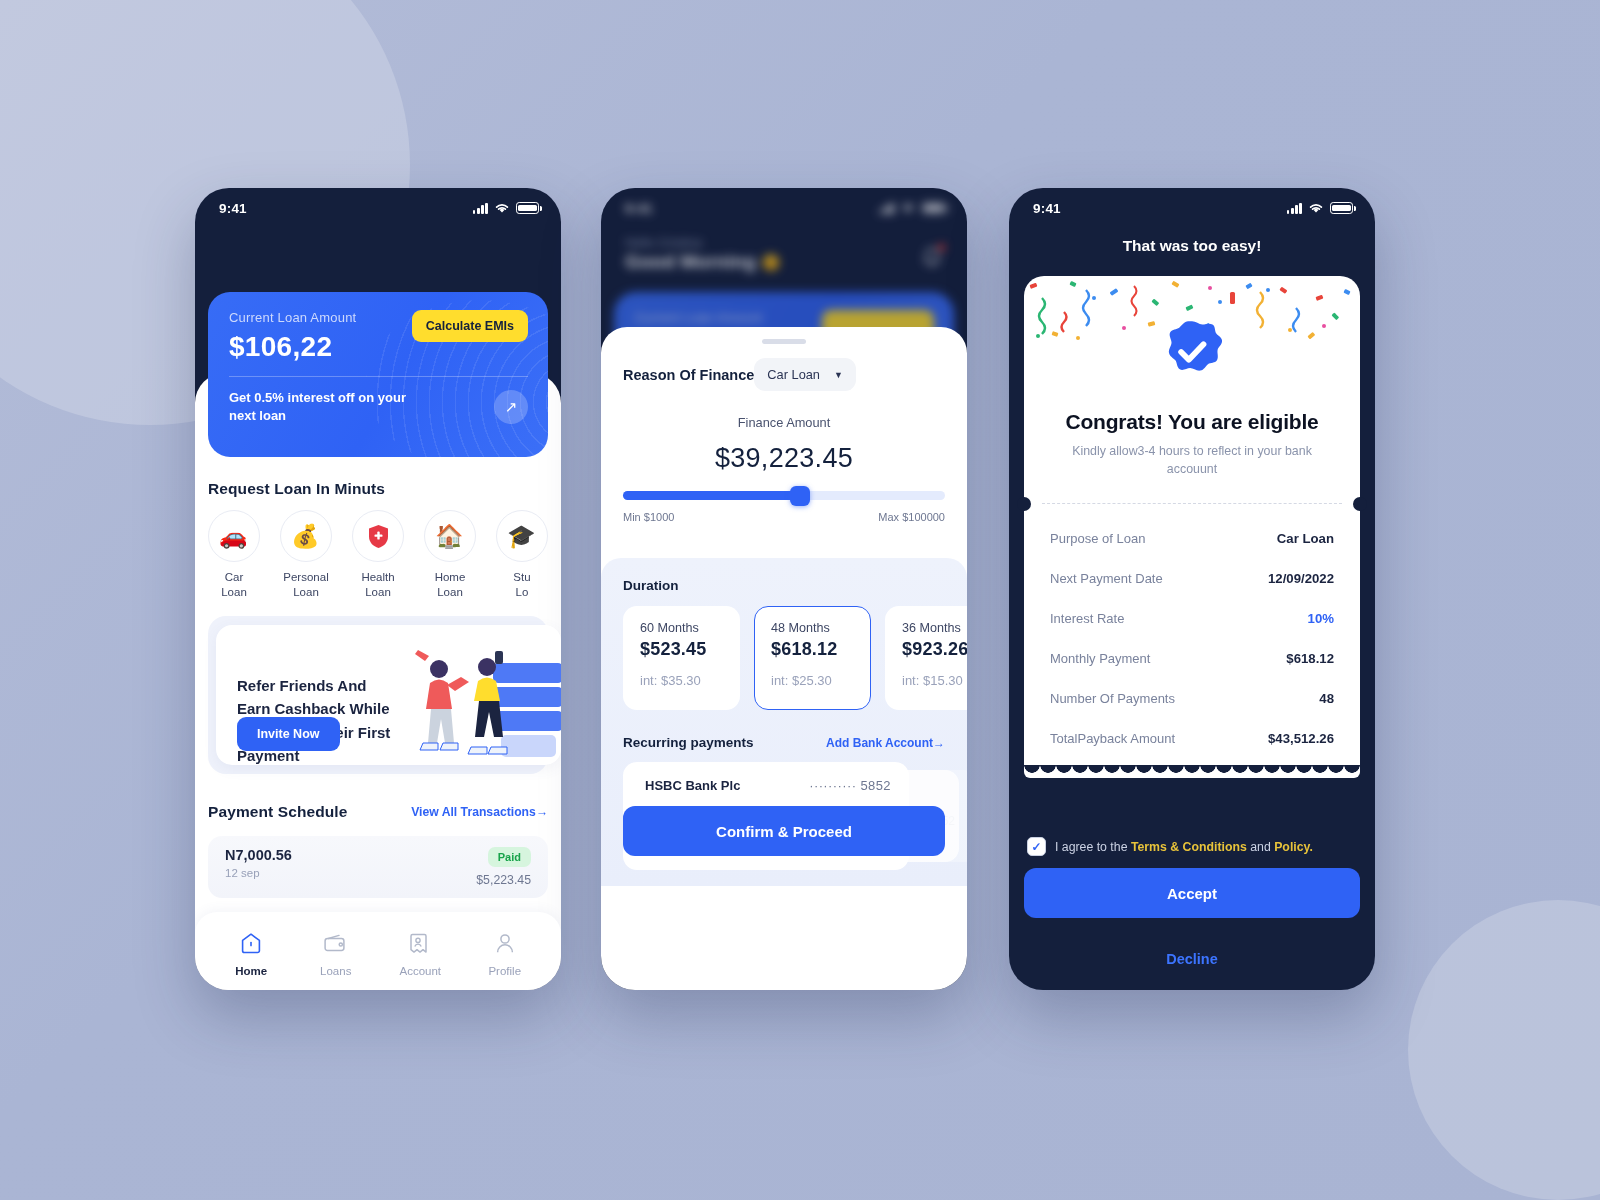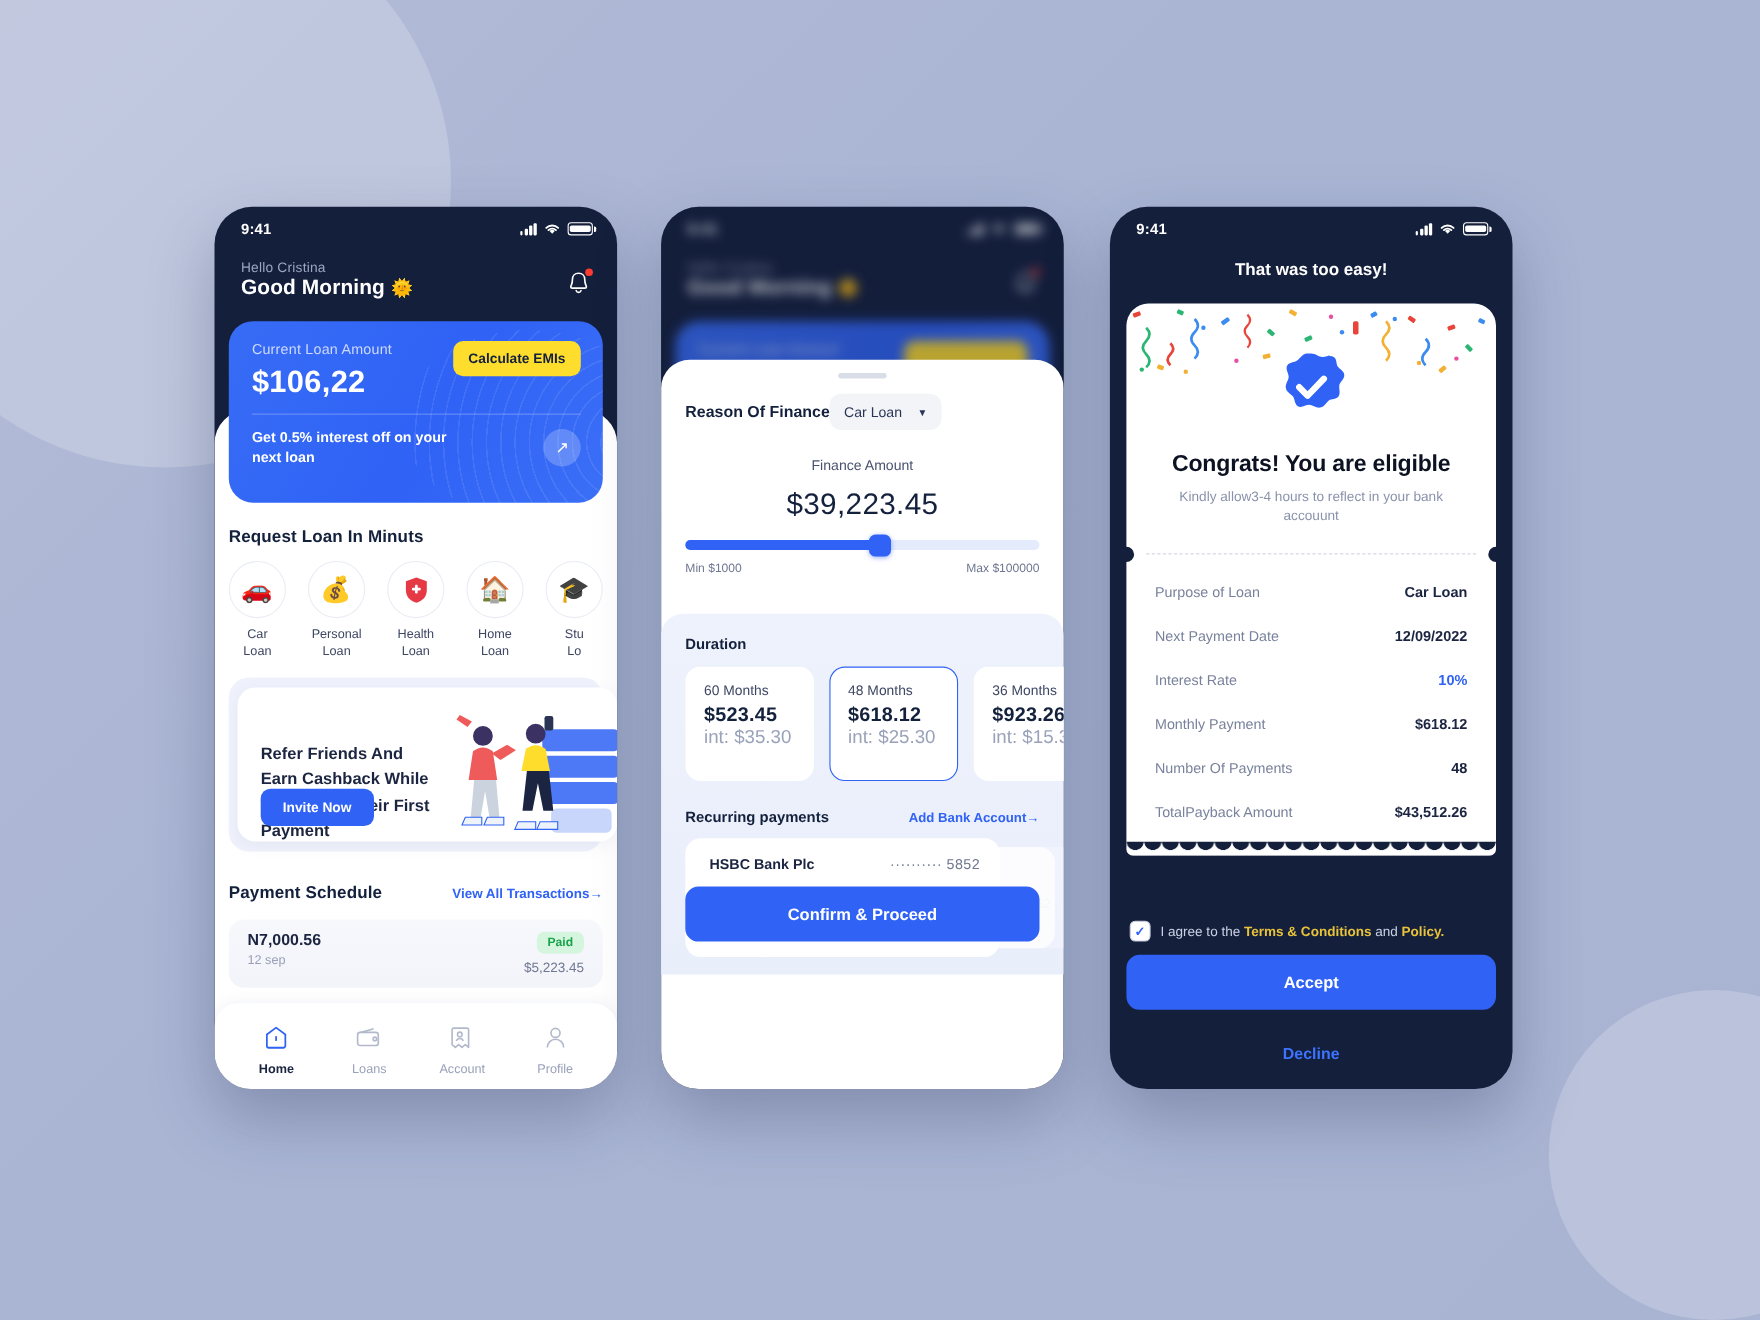--- a/index.html
+++ b/index.html
@@ -131,21 +131,21 @@
   .minmax { display: flex; justify-content: space-between; padding: 11px 22px 0; font-size: 11px; color: #6e7791; }
   .dur-panel { position: absolute; left: 0; right: 0; top: 231px; bottom: 104px;
     background: linear-gradient(180deg,#eef2fc 0%,#e9eefb 100%); border-radius: 20px 20px 0 0; padding: 20px 22px 0; }
   .dur-title { font-size: 13.5px; font-weight: bold; color: #14213d; }
   .dur-cards { display: flex; gap: 14px; margin-top: 13px; }
   .dur-card { flex: 0 0 auto; width: 117px; height: 104px; background: #fff; border-radius: 14px;
     padding: 14px 0 0 16px; border: 1.6px solid transparent; cursor: pointer; }
   .dur-card.sel { border-color: #2f62f5; }
   .dc-m { font-size: 12.6px; color: #3d4663; }
   .dc-p { font-size: 18px; font-weight: bold; color: #14213d; margin-top: 4px; letter-spacing: .2px; }
-  .dc-i { font-size: 17px; color: #9aa2ba; }
+  .dc-i { font-size: 13px; color: #9aa2ba; margin-top: 13px; }
   .rec-head { display: flex; justify-content: space-between; align-items: center; margin-top: 25px; }
   .rec-title { font-size: 13.5px; font-weight: bold; color: #14213d; }
   .addbank { font-size: 12px; font-weight: bold; color: #2f62f5; cursor: pointer; }
   .bankstack { position: relative; margin-top: 12px; height: 108px; }
   .bankghost { position: absolute; top: 8px; height: 92px; background: rgba(255,255,255,0.55); border-radius: 14px; }
   .bankcard { position: absolute; left: 0; top: 0; width: 286px; height: 108px; background: #fff;
     border-radius: 14px; padding: 16px 18px 0 22px; }
   .bc-row { display: flex; justify-content: space-between; align-items: center; }
   .bc-name { font-size: 13px; font-weight: bold; color: #1b2440; }
   .bc-num { font-size: 13px; color: #6e7791; letter-spacing: .4px; }
@@ -206,33 +206,20 @@
           <path d="M8 10.6 L5.6 7.9 a3.6 3.6 0 0 1 4.8 0 Z" fill="#fff"></path>
           <path d="M2.6 5.2 a7.6 7.6 0 0 1 10.8 0" stroke="#fff" stroke-width="1.7" fill="none" stroke-linecap="round"></path>
           <path d="M4.6 7.2 a4.8 4.8 0 0 1 6.8 0" stroke="#fff" stroke-width="1.7" fill="none" stroke-linecap="round"></path>
         </svg>
       <span class="batt">
           <i></i>
         </span>
     </span>
   </div>
 
-  <div class="s1-head">
-    <div>
-      <div class="greet-small">Hello Cristina</div>
-      <div class="greet-big"><span>Good Morning</span> <span class="sun">🌞</span></div>
-    </div>
-    <div class="bell-wrap">
-      <svg width="26" height="27" viewBox="0 0 26 27">
-        <path d="M13 4.4c-3.5 0-5.6 2.4-5.6 5.7 0 4.4-1.5 5.5-1.5 6.8 0 .7.6 1.1 1.4 1.1h11.4c.8 0 1.4-.4 1.4-1.1 0-1.3-1.5-2.4-1.5-6.8 0-3.3-2.1-5.7-5.6-5.7z" fill="none" stroke="#fff" stroke-width="1.5"></path>
-        <path d="M10.8 20.2a2.3 2.3 0 0 0 4.4 0" fill="none" stroke="#fff" stroke-width="1.5" stroke-linecap="round"></path>
-      </svg>
-      <span class="bell-dot"></span>
-    </div>
-  </div>
 
   <div class="white-sheet" id="s1sheet"></div>
 
   <div class="loancard">
     <div class="swirl"></div>
     <div class="lc-top">
       <div>
         <div class="lc-label">Current Loan Amount</div>
         <div class="lc-amount">$106,22</div>
       </div>

